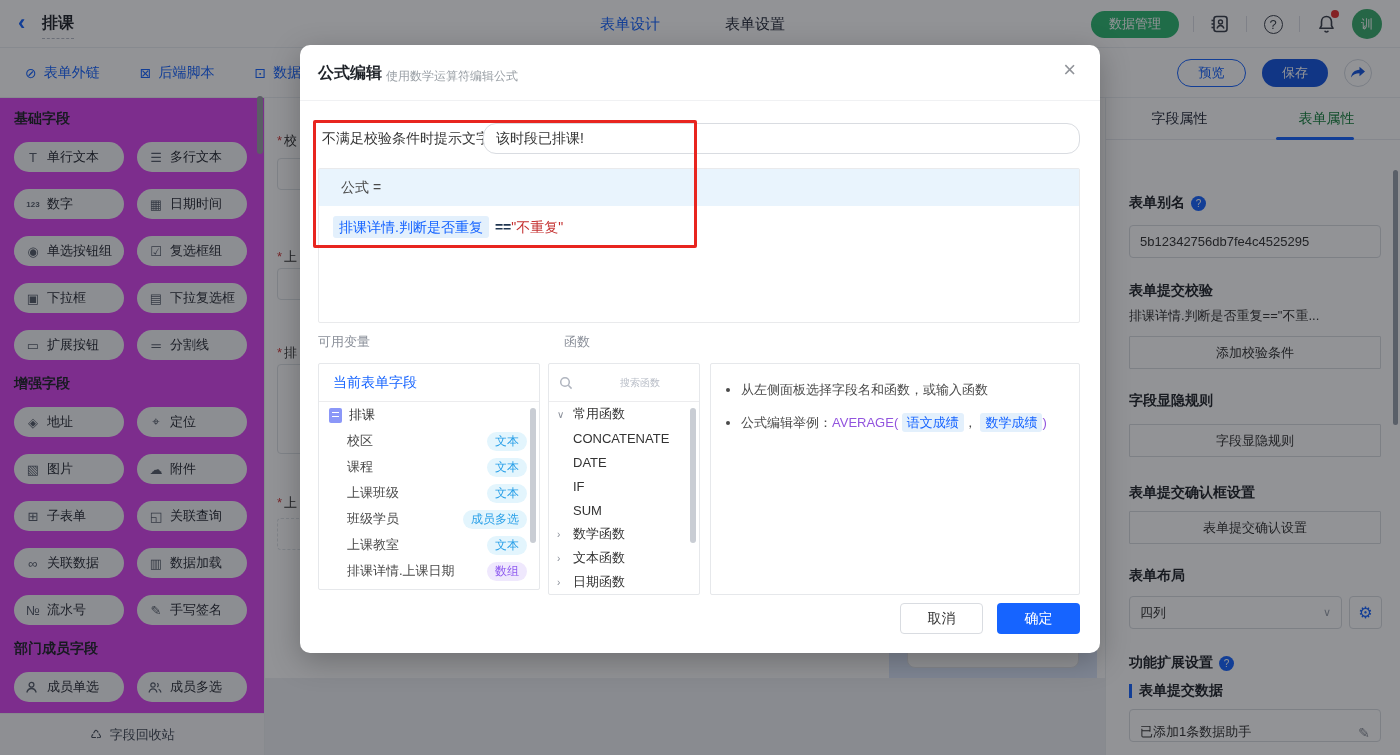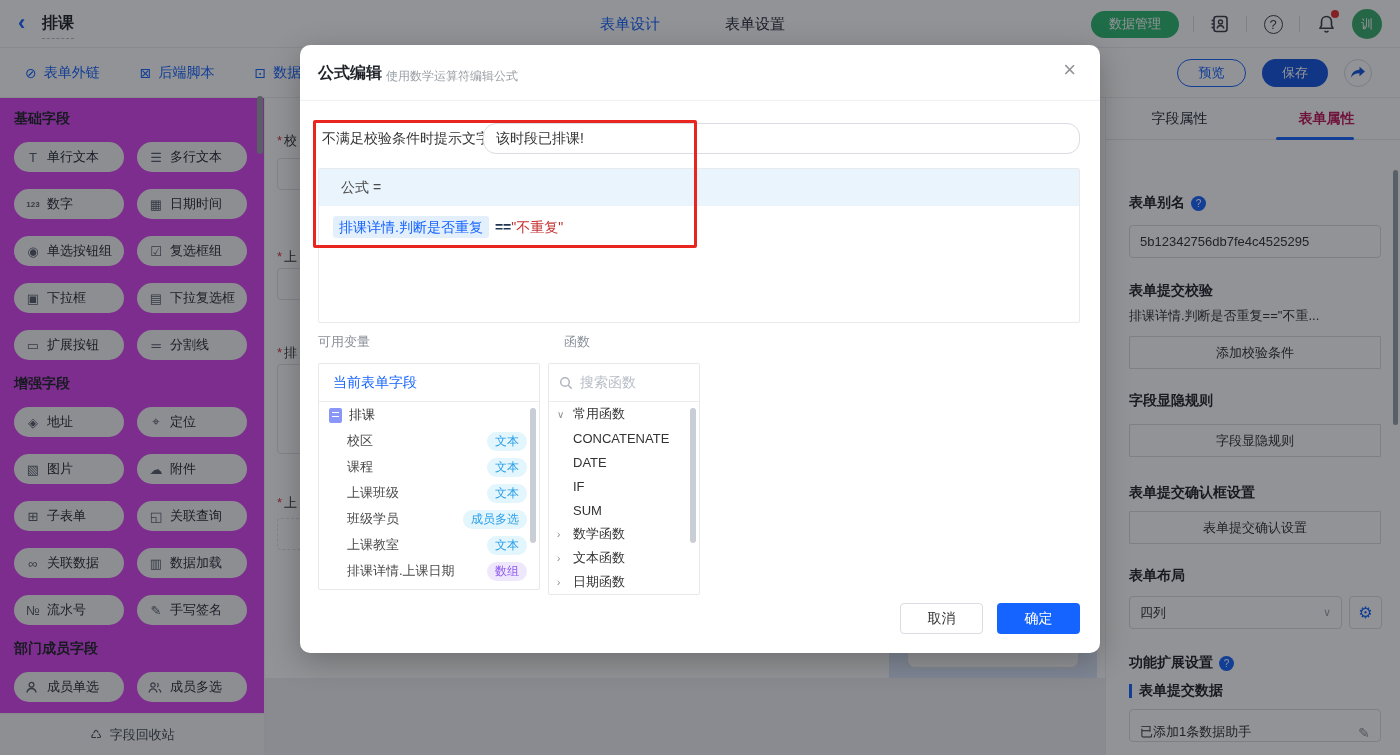--- a/index.html
+++ b/index.html
@@ -51,21 +51,21 @@
   .cfield .req { color:#d03a3a; margin-right:2px; }
   .cbox { position:absolute; left:12px; width:120px; border:1px solid #dfe3e8; border-radius:4px; background:#fff; }
   .cbox.dashed { border-style:dashed; }
   .sel-stub { position:absolute; left:624px; top:462px; width:208px; height:118px; background:#dce8fb; }
   .sel-stub .inner { position:absolute; left:18px; top:12px; width:172px; height:96px; background:#fff; border:1px solid #e3e6ec; border-radius:8px; }
 
   
   .props { position:absolute; left:1105px; top:98px; width:295px; height:657px; background:#fff; border-left:1px solid #eceef1; overflow:hidden; z-index:1; }
   .p-tabs { position:relative; height:42px; border-bottom:1px solid #e8eaee; display:flex; align-items:center; }
   .p-tab { width:50%; text-align:center; font-size:14px; color:#252b3a; cursor:pointer; }
-  .p-tab.active { color:#be185d;font-weight:bold; }
+  .p-tab.active { color:#15803d; }
   .p-underline { position:absolute; left:170px; top:39px; width:78px; height:3px; background:#1664ff; border-radius:2px; }
   .p-body { position:relative; padding:0 20px 0 23px; }
   .p-label { position:absolute; left:23px; font-size:14px; font-weight:bold; color:#1f2329; display:flex; align-items:center; gap:6px; white-space:nowrap; }
   .p-help { width:15px; height:15px; border-radius:50%; background:#1664ff; color:#fff; font-size:10px; font-weight:normal; display:flex; align-items:center; justify-content:center; }
   .p-input { position:absolute; left:23px; width:252px; height:33px; border:1px solid #d9dce1; border-radius:4px; font-size:13px; color:#333; padding:0 10px; background:#fff; font-family:inherit; }
   .p-btn { position:absolute; left:23px; width:252px; height:33px; border:1px solid #d9dce1; border-radius:1px; background:#fff; font-size:13px; color:#333; cursor:pointer; font-family:inherit; }
   .p-rule { position:absolute; left:23px; font-size:13px; color:#333; white-space:nowrap; }
   .p-select { position:absolute; left:23px; width:213px; height:33px; border:1px solid #d9dce1; border-radius:4px; display:flex; align-items:center; justify-content:space-between; padding:0 10px; font-size:13px; color:#333; cursor:pointer; background:#fff; }
   .p-select .chev { color:#9aa0ab; font-size:11px; }
   .p-gear { position:absolute; left:243px; width:33px; height:33px; border:1px solid #d9dce1; border-radius:4px; background:#fff; color:#1664ff; font-size:16px; display:flex; align-items:center; justify-content:center; cursor:pointer; }
@@ -101,21 +101,21 @@
   .v-row { height:26px; display:flex; align-items:center; padding:0 12px 0 10px; font-size:13px; color:#333; cursor:pointer; }
   .v-row.child { padding-left:28px; color:#4a4a4a; }
   .v-row .grow { flex:1; }
   .doc-ic { width:13px; height:15px; background:#8b97f8; border-radius:2px; margin-right:7px; position:relative; flex:none; }
   .doc-ic:before { content:""; position:absolute; left:3px; top:4px; width:7px; height:1.5px; background:#fff; box-shadow:0 4px 0 #fff; }
   .badge { font-size:12px; padding:1px 8px; border-radius:10px; white-space:nowrap; }
   .badge.cyan { color:#2aa0e8; background:#e3f5fd; }
   .badge.purple { color:#8f5bf0; background:#efe8fd; }
   .scroll-thumb { position:absolute; right:3px; top:44px; width:6px; height:135px; background:#c9cdd4; border-radius:3px; }
   .fn-search { height:38px; border-bottom:1px solid #ececee; display:flex; align-items:center; padding-left:10px; gap:7px; }
-  .fn-search input { border:none; outline:none; width:100px; font-size:14px; color:#333; font-family:Liberation Mono, monospace; }
+  .fn-search input { border:none; outline:none; width:100px; font-size:10px; color:#333; font-family:Liberation Sans, sans-serif;margin-left:40px; }
   .fn-search input::placeholder { color:#b8bdc7; }
   .fn-row { height:24px; display:flex; align-items:center; padding-left:8px; gap:6px; font-size:13px; color:#333; cursor:pointer; }
   .fn-row .caret { color:#8a8f99; font-size:10px; width:10px; }
   .fn-row.leaf { padding-left:24px; }
   .tip-ul { padding:16px 14px 0 30px; }
   .tip-li { list-style:disc; color:#4a4a4a; font-size:13px; margin-bottom:13px; line-height:20px; }
   .tip-chip { background:#e3f0fc; color:#1664ff; padding:2px 5px; border-radius:3px; }
   .tip-fn { color:#9254de; }
   .m-cancel { position:absolute; left:600px; top:558px; width:83px; height:31px; border:1px solid #d9dce1; border-radius:4px; background:#fff; font-size:14px; color:#333; cursor:pointer; font-family:inherit; }
   .m-ok { position:absolute; left:697px; top:558px; width:83px; height:31px; border:none; border-radius:4px; background:#1664ff; font-size:14px; color:#fff; cursor:pointer; font-family:inherit; }
@@ -469,18 +469,28 @@
           <span class="caret">›</span>
           <span>文本函数</span>
         </div>
       <div class="fn-row">
           <span class="caret">›</span>
           <span>日期函数</span>
         </div>
       <div class="scroll-thumb"></div>
     </div>
 
+    <div class="panel tips">
+      <ul class="tip-ul">
+        <li class="tip-li">从左侧面板选择字段名和函数，或输入函数</li>
+        <li class="tip-li">
+          <span>公式编辑举例：</span><span class="tip-fn">AVERAGE(</span>
+          <span class="tip-chip">语文成绩</span><span>，</span>
+          <span class="tip-chip">数学成绩</span><span class="tip-fn">)</span>
+        </li>
+      </ul>
+    </div>
 
     <button class="m-cancel">取消</button>
     <button class="m-ok">确定</button>
   </div>
 
 </div>
 
 </body></html>

